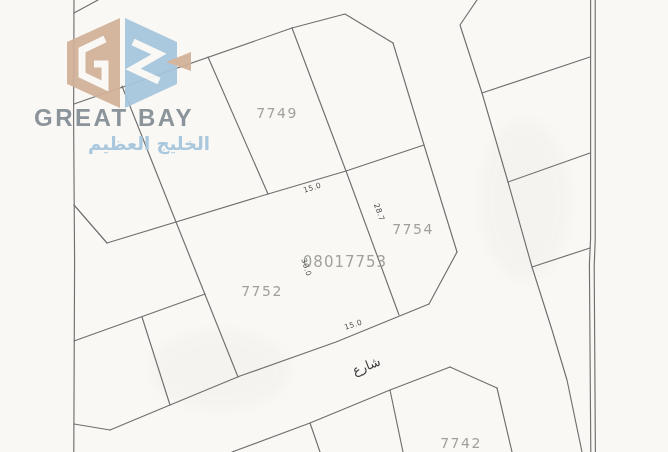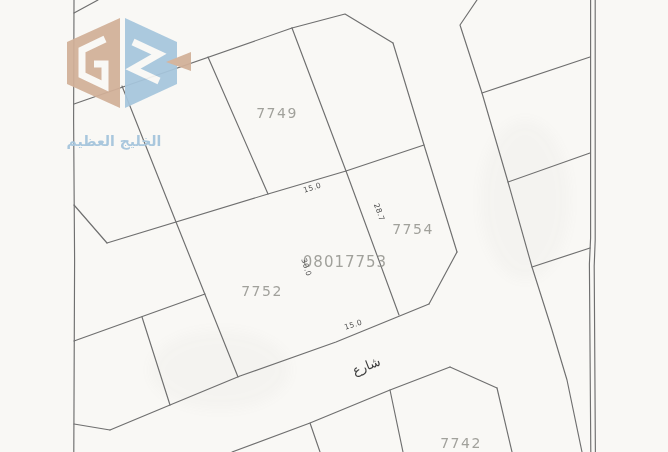--- a/index.html
+++ b/index.html
@@ -38,22 +38,22 @@
   .logo{position:absolute;left:0;top:0;width:230px;height:180px;pointer-events:none;}
   .logo-hex{position:absolute;left:65px;top:16px;}
   .logo-name-en{
     position:absolute;left:18px;top:104px;width:192px;
     text-align:center;
     font-weight:bold;font-size:24px;letter-spacing:2.5px;
     font-family:"Liberation Sans", sans-serif;
   }
   .logo-name-ar{
     position:absolute;left:18px;top:133px;width:192px;
-    text-align:center;
-    font-weight:bold;font-size:14px;
+    text-align:right;
+    font-weight:bold;font-size:18px;
     font-family:"DejaVu Sans", sans-serif;
   }
   .smudge{position:absolute;border-radius:50%;background:#8a8a84;opacity:.04;filter:blur(6px);}
 </style>
 </head>
 <body>
 
 <div class="stage" style="background: rgb(249, 248, 245);">
 
   <div class="smudge" style="left:480px;top:120px;width:90px;height:160px;"></div>
@@ -126,16 +126,17 @@
       <path d="M55,2 L55,92 L2,68 L2,26 Z" fill="#d2b098"></path>
 
       <path d="M60,2 L112,26 L112,68 L60,92 Z" fill="#a6c6dd"></path>
 
       <path d="M40,23 L17,34 L17,59 L40,70 L40,48 L29,48" fill="none" stroke="#f9f8f5" stroke-width="7"></path>
 
       <path d="M68,26 L94,38 L68,53 L94,65" fill="none" stroke="#f9f8f5" stroke-width="7"></path>
 
       <polygon points="126,36 101,46 126,55" fill="#d2b098"></polygon>
     </svg>
+    <div class="logo-name-en" style="color: rgb(140, 148, 155);">GREAT BAY</div>
     <div class="logo-name-ar" style="color: rgb(169, 199, 221);">الخليج العظيم</div>
   </div>
 
 </div>
 
 </body></html>

